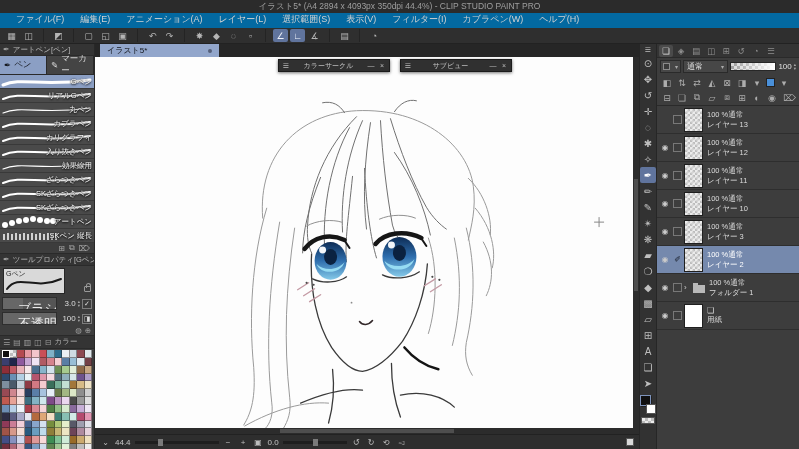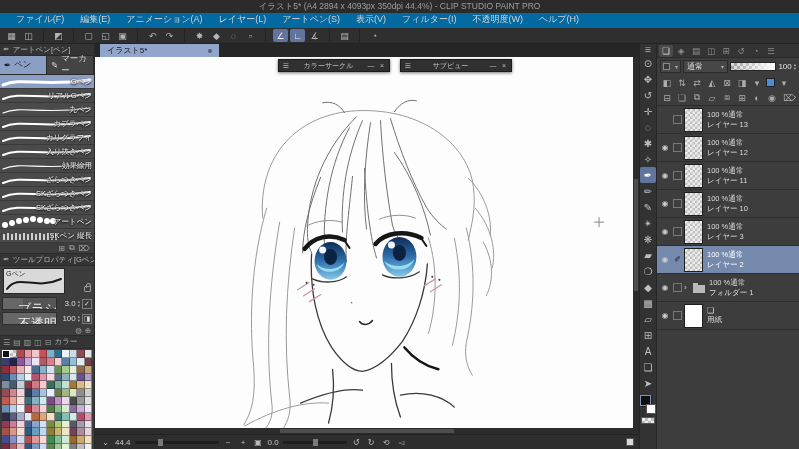--- a/index.html
+++ b/index.html
@@ -118,24 +118,24 @@
 
   <div class="titlebar">
     <span>イラスト5* (A4 2894 x 4093px 350dpi 44.4%)  - CLIP STUDIO PAINT PRO</span>
   </div>
 
   <div class="menubar" id="menubar">
       <span>ファイル(F)</span>
       <span>編集(E)</span>
       <span>アニメーション(A)</span>
       <span>レイヤー(L)</span>
-      <span>アートペン(S)</span>
+      <span>選択範囲(S)</span>
       <span>表示(V)</span>
       <span>フィルター(I)</span>
-      <span>不透明度(W)</span>
+      <span>カブラペン(W)</span>
       <span>ヘルプ(H)</span>
     </div>
 
   <div class="cmdbar" id="cmdbar">
       <span class="cmd">▦</span>
       <span class="cmd">◫</span>
       <span class="cmdsep"></span>
       <span class="cmd">◩</span>
       <span class="cmdsep"></span>
       <span class="cmd">▢</span>

